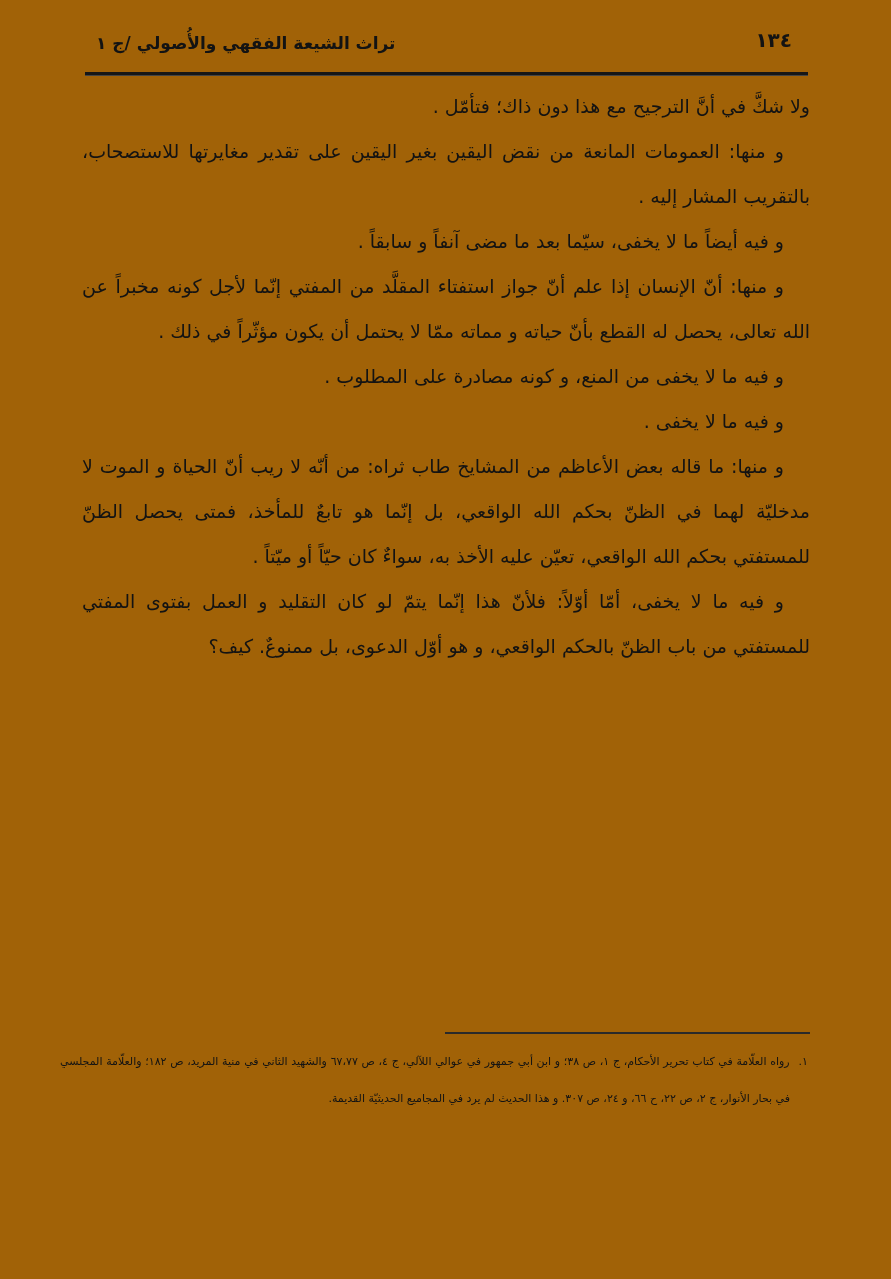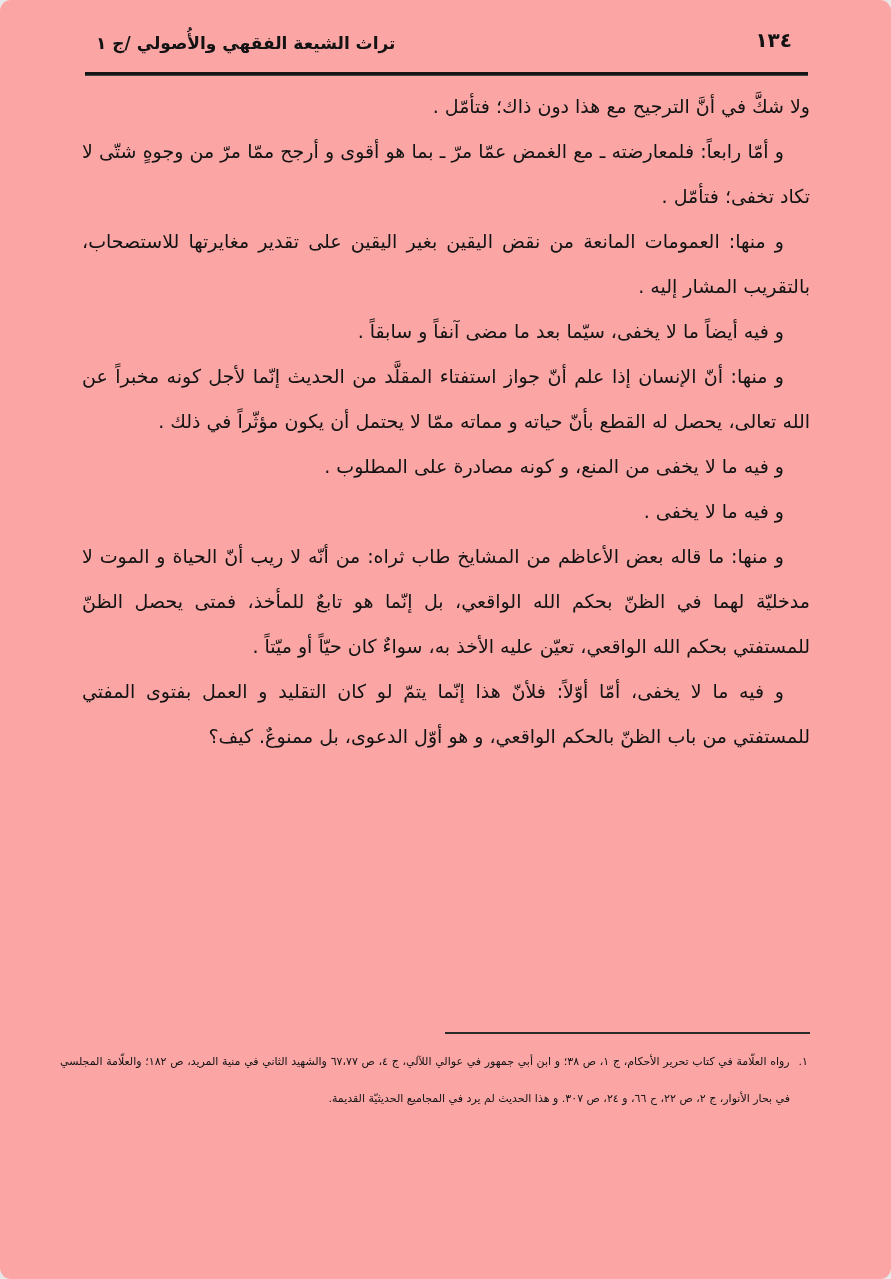--- a/index.html
+++ b/index.html
@@ -4,25 +4,24 @@
 <style>
   * { margin: 0; padding: 0; box-sizing: border-box; }
   html, body { background: #e8e8e8; }
   body { font-family: "DejaVu Sans", sans-serif; }
 
   .page {
     position: relative;
     width: 891px;
     height: 1279px;
     margin: 0 auto;
-    background: #fca5a5;
+    background: #a16207;
     color: #131313;
     direction: rtl;
     overflow: hidden;
-    border-radius: 11px;
   }
 
   
   .book-title {
     position: absolute;
     left: 96px;
     top: 33px;
     font-size: 17px;
     font-weight: bold;
     direction: rtl;
@@ -95,24 +94,23 @@
 <body>
 
 <div class="page">
 
   <div class="book-title">تراث الشيعة الفقهي والأُصولي /ج ١</div>
   <div class="page-number">١٣٤</div>
   <div class="header-rule"></div>
 
   <main class="body-text">
     <p class="para flush"><span>ولا شكَّ في أنَّ الترجيح مع هذا دون ذاك؛ فتأمّل .</span></p>
-    <p class="para"><span>و أمّا رابعاً: فلمعارضته ـ مع الغمض عمّا مرّ ـ بما هو أقوى و أرجح ممّا مرّ من وجوهٍ شتّى لا تكاد تخفى؛ فتأمّل .</span></p>
     <p class="para"><b class="lead">و منها:</b><span> العمومات المانعة من نقض اليقين بغير اليقين على تقدير مغايرتها للاستصحاب، بالتقريب المشار إليه .</span></p>
     <p class="para"><b class="lead">و فيه</b><span> أيضاً ما لا يخفى، سيّما بعد ما مضى آنفاً و سابقاً .</span></p>
-    <p class="para"><b class="lead">و منها:</b><span> أنّ الإنسان إذا علم أنّ جواز استفتاء المقلَّد من الحديث إنّما لأجل كونه مخبراً عن الله تعالى، يحصل له القطع بأنّ حياته و مماته ممّا لا يحتمل أن يكون مؤثّراً في ذلك .</span></p>
+    <p class="para"><b class="lead">و منها:</b><span> أنّ الإنسان إذا علم أنّ جواز استفتاء المقلَّد من المفتي إنّما لأجل كونه مخبراً عن الله تعالى، يحصل له القطع بأنّ حياته و مماته ممّا لا يحتمل أن يكون مؤثّراً في ذلك .</span></p>
     <p class="para"><b class="lead">و فيه</b><span> ما لا يخفى من المنع، و كونه مصادرة على المطلوب .</span></p>
     <p class="para"><b class="lead">و فيه</b><span> ما لا يخفى .</span></p>
     <p class="para"><b class="lead">و منها:</b><span> ما قاله بعض الأعاظم من المشايخ طاب ثراه: من أنّه لا ريب أنّ الحياة و الموت لا مدخليّة لهما في الظنّ بحكم الله الواقعي، بل إنّما هو تابعٌ للمأخذ، فمتى يحصل الظنّ للمستفتي بحكم الله الواقعي، تعيّن عليه الأخذ به، سواءٌ كان حيّاً أو ميّتاً .</span></p>
     <p class="para"><b class="lead">و فيه</b><span> ما لا يخفى، أمّا أوّلاً: فلأنّ هذا إنّما يتمّ لو كان التقليد و العمل بفتوى المفتي للمستفتي من باب الظنّ بالحكم الواقعي، و هو أوّل الدعوى، بل ممنوعٌ. كيف؟</span></p>
   </main>
 
   <div class="footnote-rule"></div>
 
   <footer class="footnotes">
     <p class="footnote"><span class="fn-num">١.</span><span>رواه العلّامة في كتاب تحرير الأحكام، ج ١، ص ٣٨؛ و ابن أبي جمهور في عوالي اللآلي، ج ٤، ص ٦٧،٧٧ والشهيد الثاني في منية المريد، ص ١٨٢؛ والعلّامة المجلسي في بحار الأنوار، ج ٢، ص ٢٢، ح ٦٦، و ٢٤، ص ٣٠٧. و هذا الحديث لم يرد في المجاميع الحديثيّة القديمة.</span></p>

